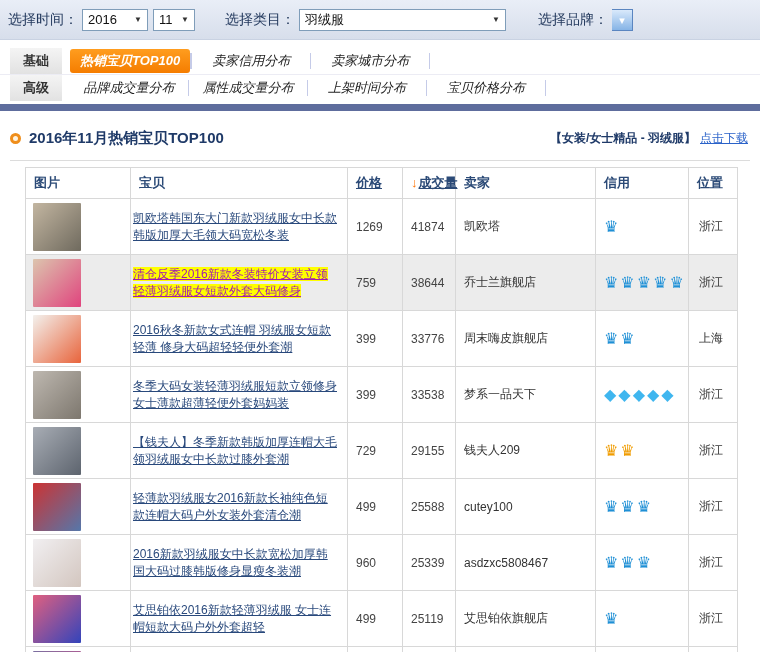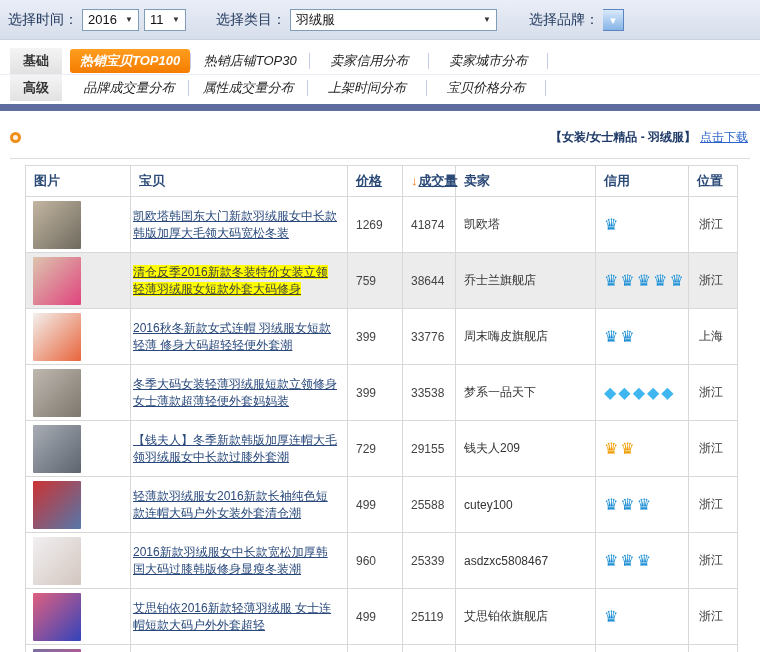--- a/index.html
+++ b/index.html
@@ -7,21 +7,21 @@
     font-family:"Liberation Sans","DejaVu Sans",sans-serif; }
 
   
   .topbar { height:40px; background:linear-gradient(#e9eef7,#d7deeb);
     display:flex; align-items:center; padding:0 8px; border-bottom:1px solid #c9d2e2; }
   .flabel { font-size:14px; font-weight:normal; color:#243a5e; margin-right:4px; white-space:nowrap; }
   .selbox { background:#fff; border:1px solid #7f9db9; height:22px; display:flex;
     align-items:center; justify-content:space-between; padding:0 5px; font-size:13px; color:#111;
     cursor:pointer; }
   .selbox .caret { font-size:8px; color:#333; margin-left:6px; }
-  .sel-year { width:57px; margin-right:5px; }
+  .sel-year { width:66px; margin-right:5px; }
   .sel-month { width:42px; }
   .gap1 { width:30px; } .gap2 { width:32px; }
   .sel-cat { width:207px; }
   .brandwrap { display:flex; align-items:center; }
   .brand-input { width:133px; height:22px; border:1px solid #9aa4b5; font-size:13px;
     padding:0 5px; color:#333; outline:none; }
   .brand-input::placeholder { color:#9a9a9a; }
   .brand-btn { width:21px; height:22px; border:1px solid #5a85c0; border-left:none;
     background:linear-gradient(#d9e9fb,#86b4e6); color:#fff; font-size:11px; line-height:20px;
     text-align:center; cursor:pointer; }
@@ -58,21 +58,21 @@
     font-weight:bold; background:#fff; white-space:nowrap; }
   th .sortable { text-decoration:underline; cursor:pointer; }
   th .sort-arrow { color:#ff7200; font-weight:bold; margin-right:1px; }
   tbody td { height:56px; }
   td.c-img { padding-left:7px; }
   .thumb { display:block; width:48px; height:48px; border-radius:1px; }
   td.c-title { padding:4px 8px 4px 2px; }
   .title-link { color:#29497c; text-decoration:underline; cursor:pointer; line-height:17px;
     display:inline; }
   tr.hl { background:#ececec; }
-  tr.hl .title-link { color:#404040; background:#ffff00; }
+  tr.hl .title-link { color:#a21caf; background:#ffff00; }
   td.c-price span, td.c-sales span { color:#444; }
   td.c-price, td.c-sales { padding-left:8px; }
   td.c-seller { padding-left:8px; color:#333; }
   td.c-credit { padding-left:8px; }
   .credit-icon { font-size:16px; margin-right:2px; text-shadow:0 0 1px rgba(255,255,255,.7); }
   td.c-loc { padding-left:10px; color:#333; }
 </style>
 </head>
 <body>
 
@@ -100,21 +100,20 @@
     </div>
   </div>
 </div>
 
 <div class="tabs-area">
   <div class="tab-row basic">
     <div class="group-label">基础</div>
     <div class="tabcells">
       <div class="tab active">热销宝贝TOP100</div>
       <div class="tabsep"></div>
-      <div class="tab">热销店铺TOP30</div>
       <div class="tabsep"></div>
       <div class="tab">卖家信用分布</div>
       <div class="tabsep"></div>
       <div class="tab">卖家城市分布</div>
       <div class="tabsep"></div>
     </div>
   </div>
   <div class="tab-row advanced">
     <div class="group-label">高级</div>
     <div class="tabcells">
@@ -126,20 +125,21 @@
       <div class="tabsep"></div>
       <div class="tab">宝贝价格分布</div>
       <div class="tabsep"></div>
     </div>
   </div>
   <div class="slatebar"></div>
 </div>
 
 <div class="section-head">
   <span class="bullet"></span>
+  <span class="sec-title">2016年11月热销宝贝TOP100</span>
   <span class="sec-right">
     <span class="crumb">【女装/女士精品 - 羽绒服】</span>
     <a class="dl-link">点击下载</a>
   </span>
 </div>
 <div class="divider"></div>
 
 <div class="tablewrap">
   <table>
     <colgroup>

